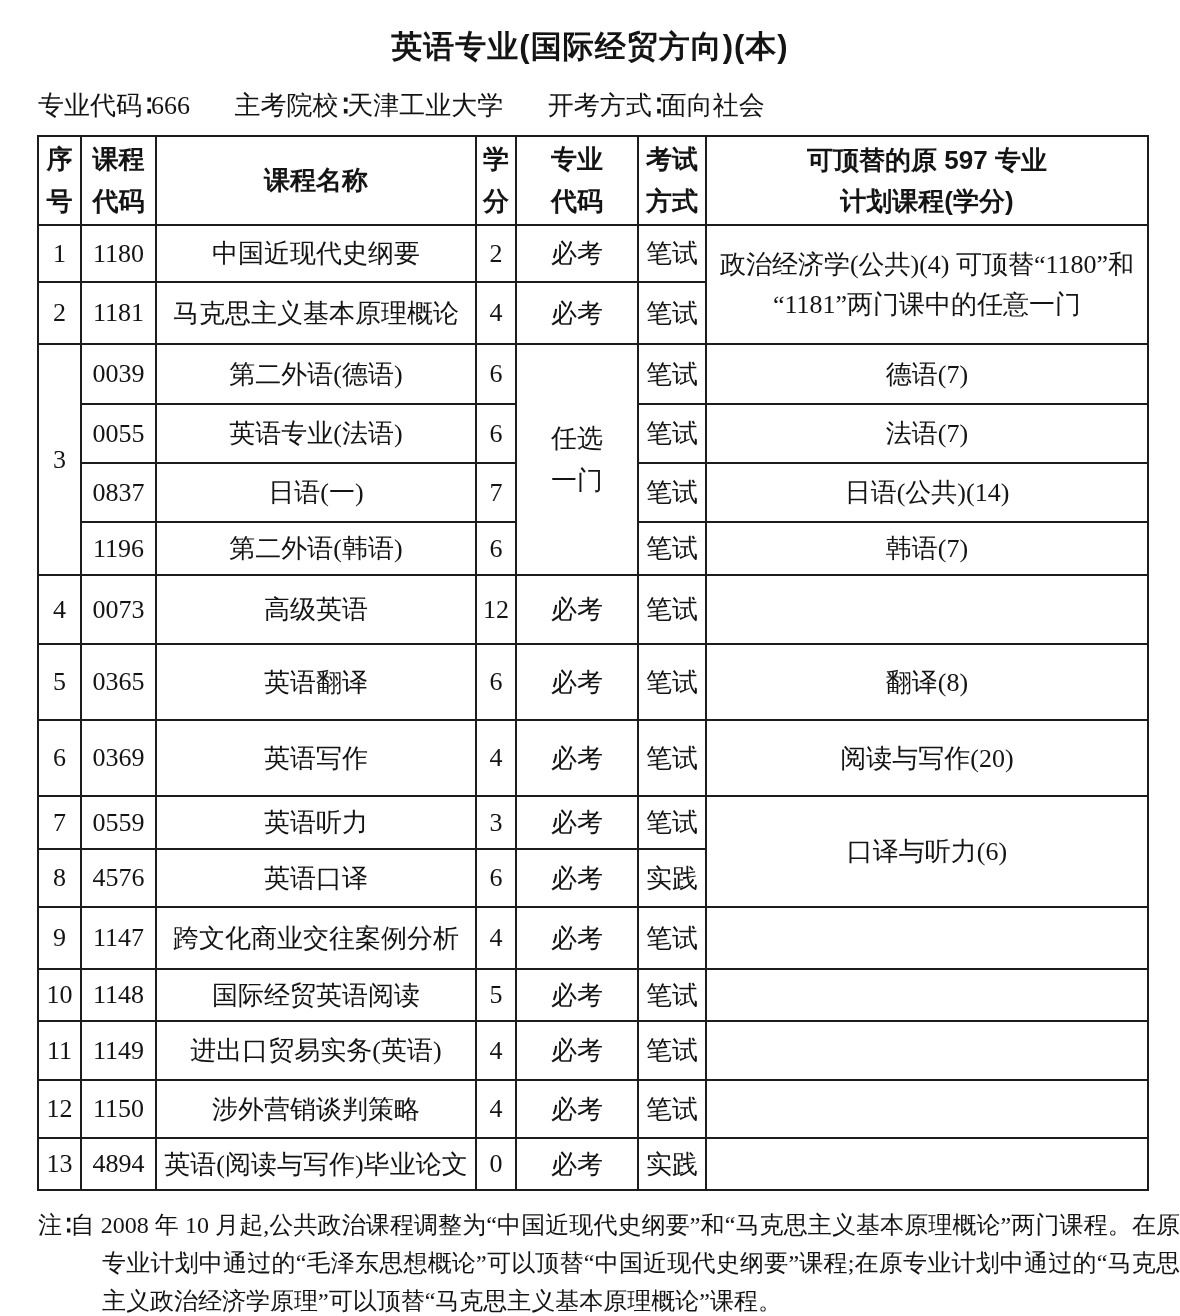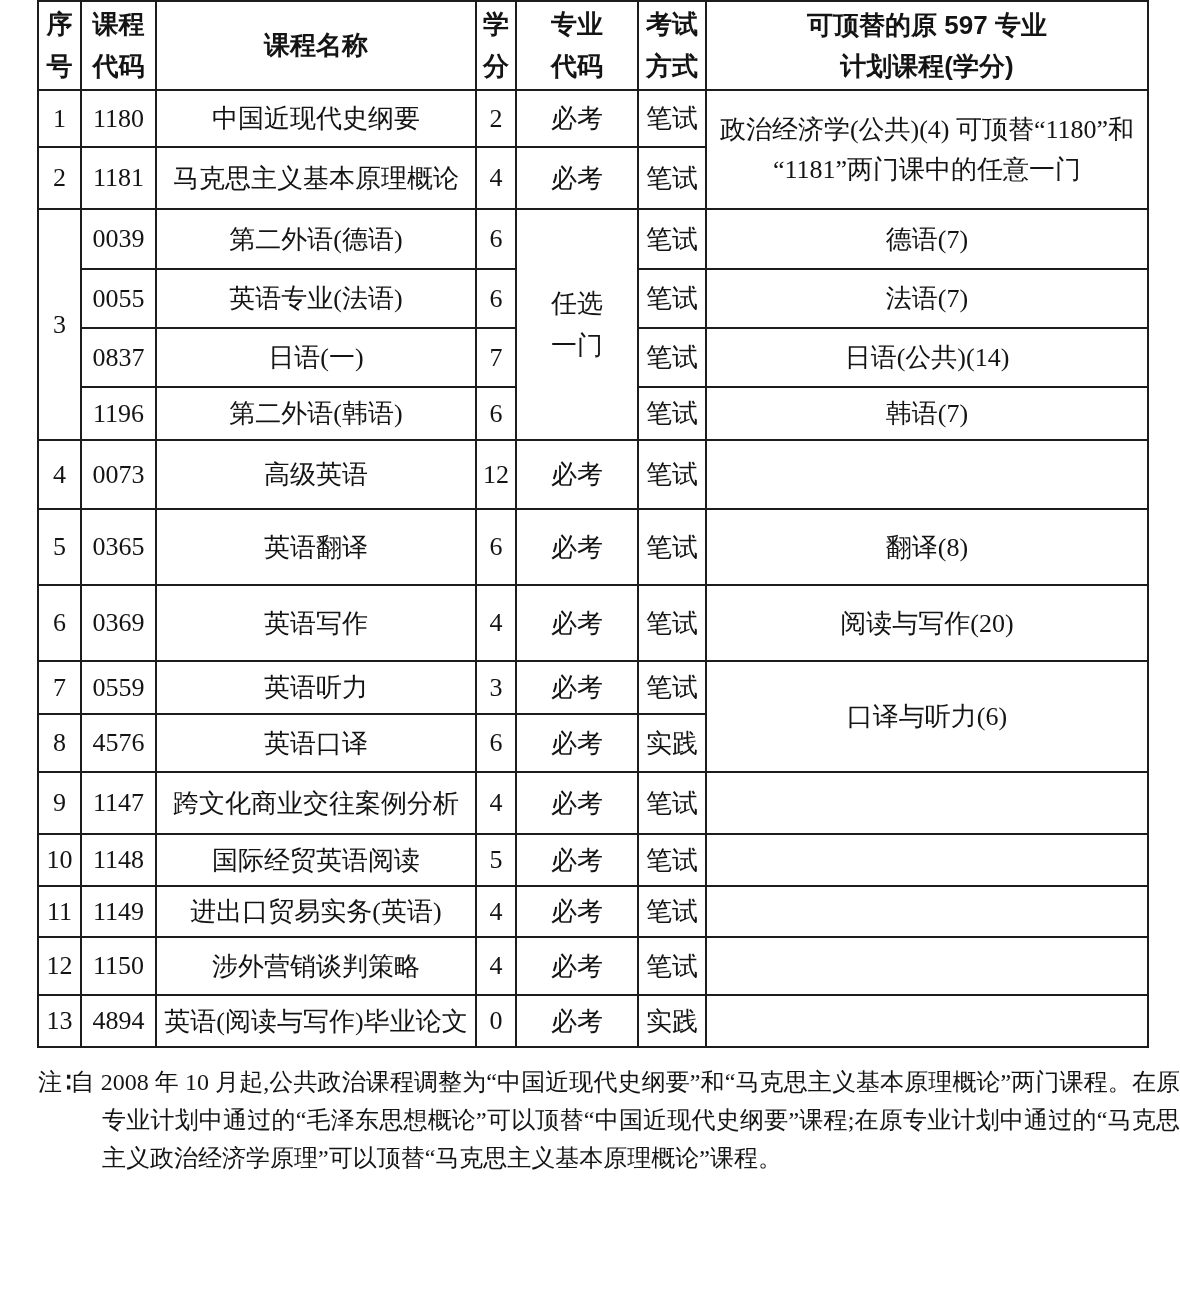--- a/index.html
+++ b/index.html
@@ -72,21 +72,27 @@
     padding-left: 64px;
     text-indent: -64px;
     text-align: justify;
   }
 </style>
 </head>
 <body>
 
 <div class="page">
 
-
+  <h1 class="doc-title">英语专业(国际经贸方向)(本)</h1>
+
+  <div class="meta-line">
+    <span class="meta-group"><span>专业代码∶</span><span>666</span></span>
+    <span class="meta-group"><span>主考院校∶</span><span>天津工业大学</span></span>
+    <span class="meta-group"><span>开考方式∶</span><span>面向社会</span></span>
+  </div>
 
   <table class="course-table">
     <colgroup>
       <col style="width:43px">
         <col style="width:75px">
         <col style="width:320px">
         <col style="width:40px">
         <col style="width:122px">
         <col style="width:68px">
         <col style="width:442px">
@@ -221,21 +227,21 @@
     <tr style="height:52px">
       <td class="num-cell">10</td>
       <td class="num-cell">1148</td>
       <td>国际经贸英语阅读</td>
       <td class="num-cell">5</td>
       <td>必考</td>
       <td>笔试</td>
       <td></td>
     </tr>
 
-    <tr style="height:51px">
+    <tr style="height:59px">
       <td class="num-cell">11</td>
       <td class="num-cell">1149</td>
       <td>进出口贸易实务(英语)</td>
       <td class="num-cell">4</td>
       <td>必考</td>
       <td>笔试</td>
       <td></td>
     </tr>
 
     <tr style="height:58px">

